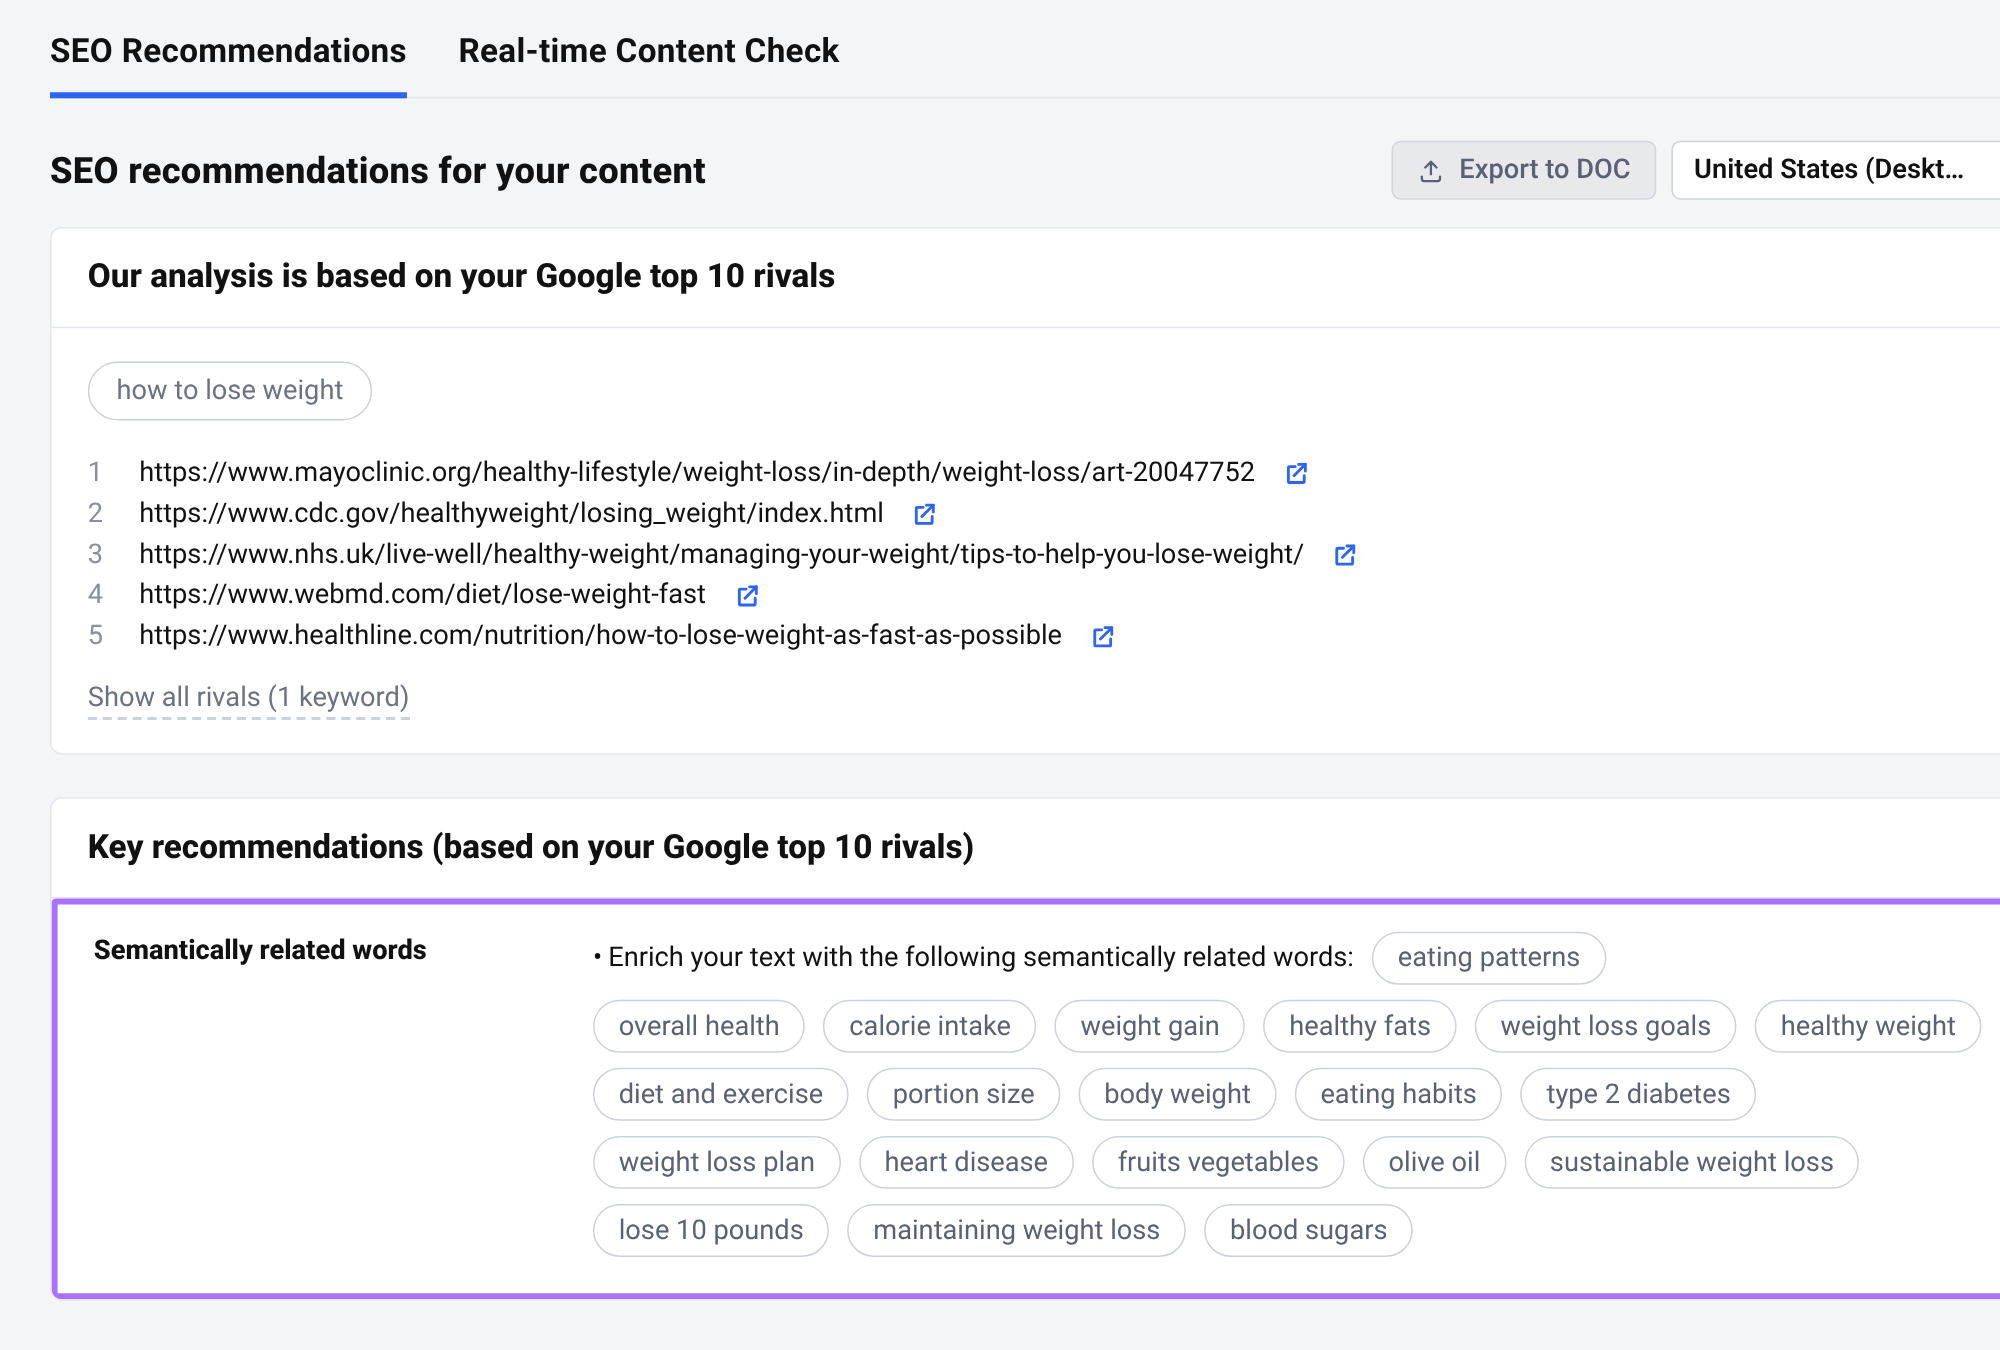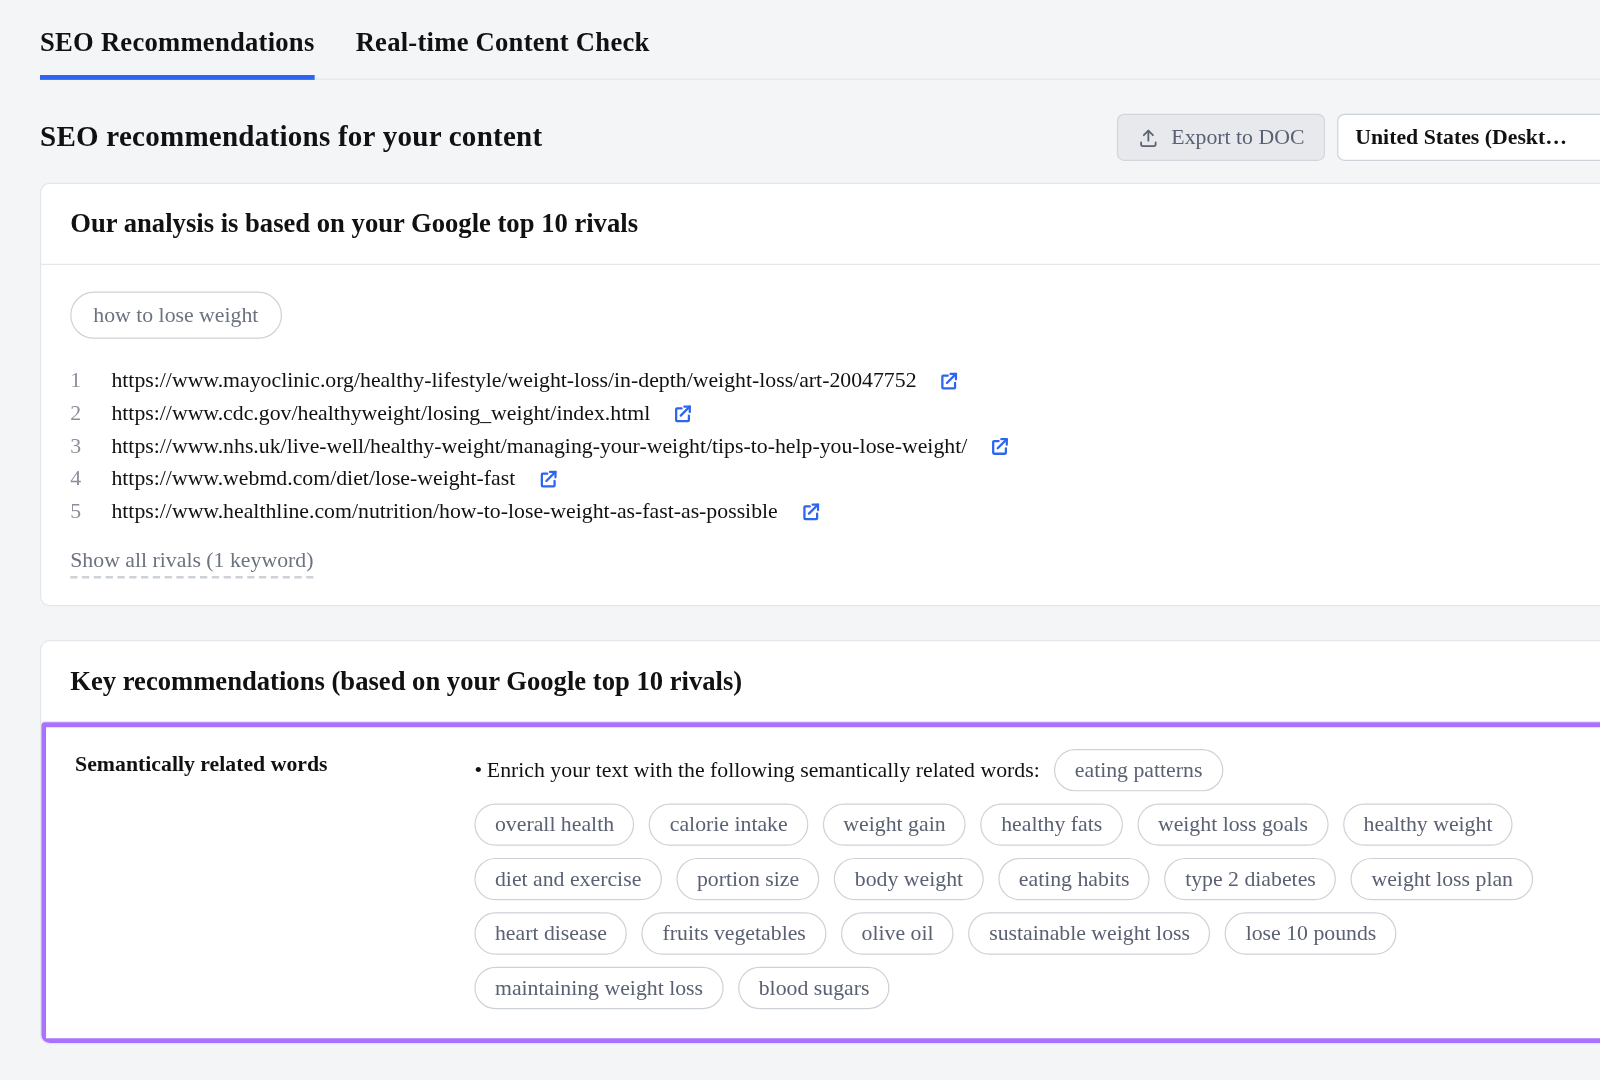--- a/index.html
+++ b/index.html
@@ -2,21 +2,21 @@
 <html><head>
 <meta charset="utf-8">
 <style>
   * { box-sizing: border-box; margin: 0; padding: 0; }
   body {
     font-family: -apple-system, BlinkMacSystemFont, "Segoe UI", Roboto, Helvetica, Arial, sans-serif;
     background: #f4f5f7;
     color: #111;
     font-size: 16px;
   }
-  .page { width: 1428px; min-height: 1080px; padding: 0 40px 40px 40px; font-family: Liberation Serif, serif; }
+  .page { width: 1428px; min-height: 1080px; padding: 0 40px 40px 40px; }
   .scale-wrap { transform: scale(1.21); transform-origin: top left; width: 1322px; }
 
   
   .tabs { display: flex; gap: 34px; border-bottom: 1px solid #e3e6ea; padding-top: 16px; }
   .tab {
     padding: 6px 0 14px 0;
     font-size: 22px;
     font-weight: 700;
     color: #111;
     cursor: pointer;

